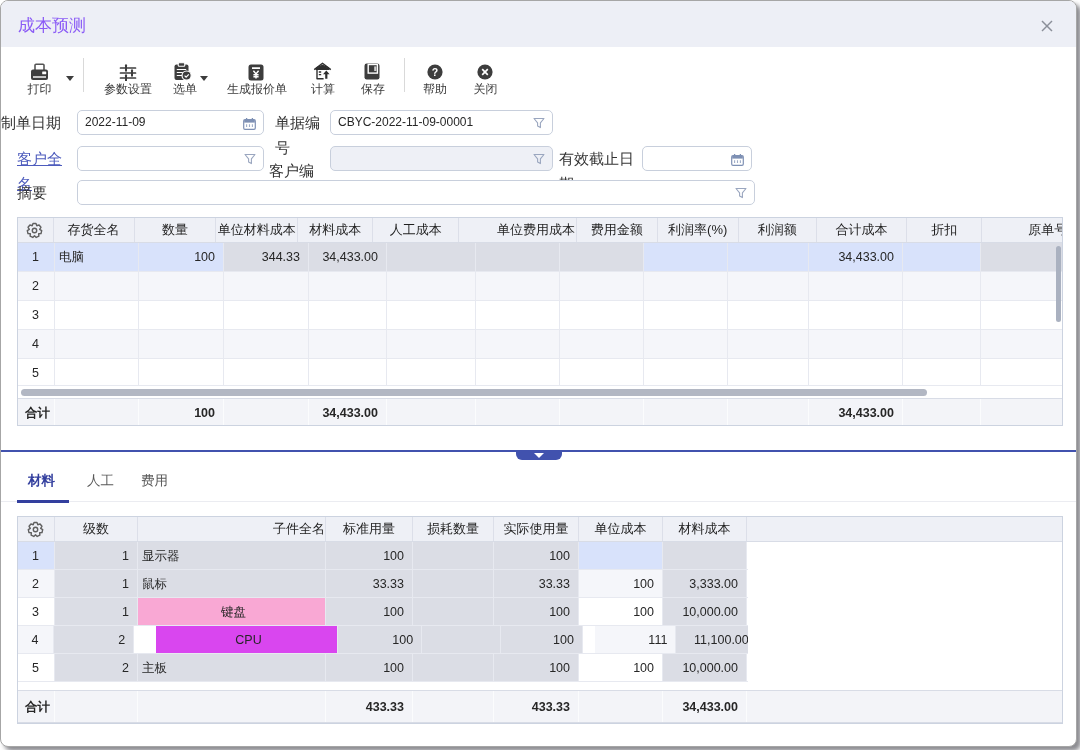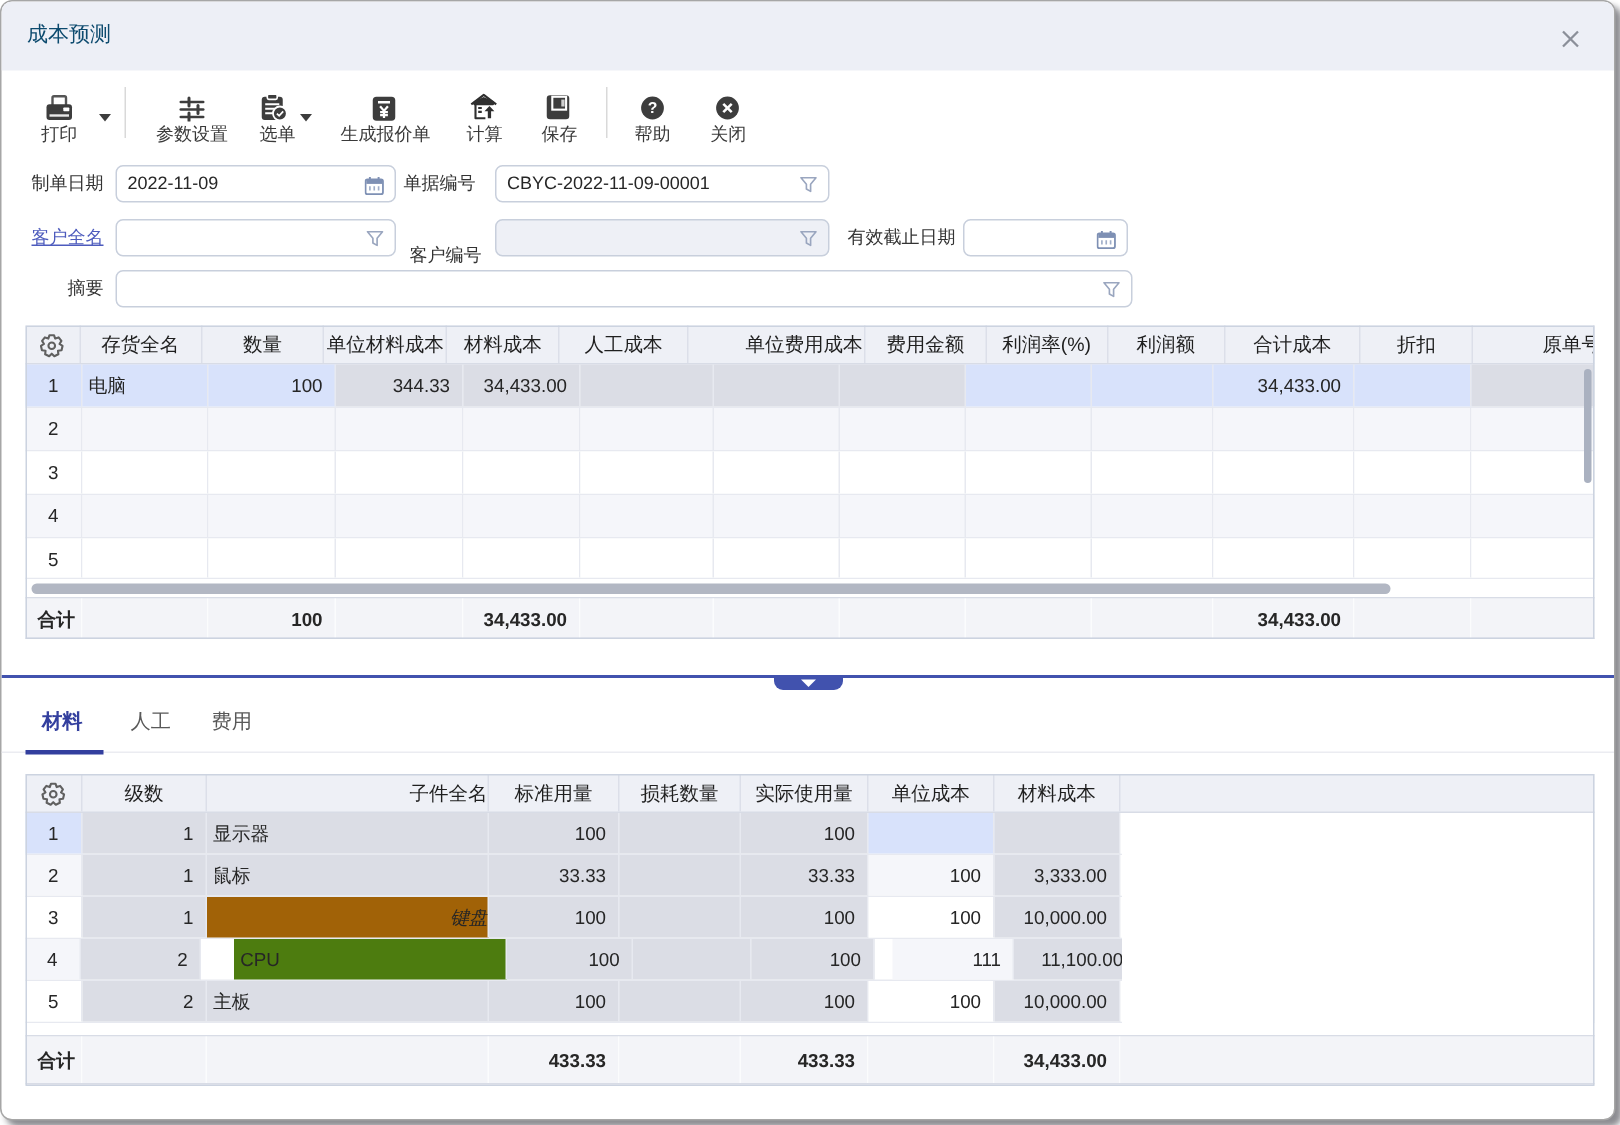--- a/index.html
+++ b/index.html
@@ -1,31 +1,31 @@
 <!DOCTYPE html>
 <html><head><meta charset="utf-8">
 <style>
 *{margin:0;padding:0;box-sizing:border-box}
 html,body{width:1080px;height:750px;background:#fff;font-family:"Liberation Sans",sans-serif;overflow:hidden}
 .dlg{position:absolute;left:0;top:0;width:1077px;height:747px;background:#fff;border:1px solid #a6a6a6;border-radius:8px;box-shadow:4px 4px 4px rgba(120,120,126,.85);overflow:hidden}
 .abs{position:absolute}
 .tlabel{position:absolute;font-size:12px;color:#3a3a3a;text-align:center}
-.flabel{position:absolute;font-size:12px;color:#333;height:25px;line-height:25px;text-align:right}
+.flabel{position:absolute;font-size:15px;color:#333;height:25px;line-height:25px;}
 .inp{position:absolute;height:25px;border:1px solid #c8cfdc;border-radius:5px;background:#fff;font-size:12px;color:#262626;line-height:23px;padding-left:7px}
 .ficon{position:absolute;right:7px;top:7px;line-height:0}
 .row{display:flex;width:1046px;border-bottom:1px solid #e7e9f0}
 .c{height:100%;font-size:12.5px;color:#262626;line-height:29px;border-right:1px solid #e7e9f0;overflow:hidden;white-space:nowrap}
 .hrow .c{font-size:13px;line-height:26px;color:#1f1f1f;border-right:1px solid #dcdfe9}
 .b33 .c{line-height:32px}
 .sep{position:absolute;top:57px;width:1px;height:34px;background:#d9d9d9}
 </style></head><body>
 <div class="dlg">
 
 <div class="abs" style="left:0;top:0;right:0;height:46px;background:#edeff6"></div>
-<div class="abs" style="left:17px;top:13px;font-size:14px;color:#0c4a6e">成本预测</div>
+<div class="abs" style="left:17px;top:13px;font-size:17px;color:#8b5cf6">成本预测</div>
 <svg class="abs" style="left:1039px;top:18px" width="14" height="14" viewBox="0 0 14 14">
       <g stroke="#8b8f99" stroke-width="1.5">
         <line x1="2" y1="2" x2="12" y2="12"></line>
         <line x1="12" y1="2" x2="2" y2="12"></line>
       </g>
     </svg>
 <svg class="abs" style="left:29px;top:62px" width="19" height="18" viewBox="0 0 19 18">
       <rect x="5" y="1.2" width="9" height="7" rx="1" fill="none" stroke="#555" stroke-width="1.6"></rect>
       <rect x="1" y="6.5" width="17" height="10.5" rx="2" fill="#3d3d3d"></rect>
       <rect x="12.2" y="8.6" width="4" height="2.6" rx="0.5" fill="#fff"></rect>
@@ -97,21 +97,21 @@
           <rect x="0.7" y="1.6" width="11.6" height="9.8" rx="1.3" fill="none" stroke="#7e90b4" stroke-width="1.2"></rect>
           <rect x="1.2" y="2" width="10.6" height="2.6" fill="#7e90b4"></rect>
           <line x1="3.6" y1="0" x2="3.6" y2="2.2" stroke="#7e90b4" stroke-width="1.3"></line>
           <line x1="9.4" y1="0" x2="9.4" y2="2.2" stroke="#7e90b4" stroke-width="1.3"></line>
           <g stroke="#9fadc8" stroke-width="1.1">
             <line x1="3.6" y1="6.2" x2="3.6" y2="9"></line>
             <line x1="6.5" y1="6.2" x2="6.5" y2="9"></line>
             <line x1="9.4" y1="6.2" x2="9.4" y2="9"></line>
           </g>
         </svg></span></div>
-<div class="flabel" style="left:264px;top:109px;width:52px">单据编号</div>
+<div class="flabel" style="left:274px;top:109px;width:52px">单据编号</div>
 <div class="inp" style="left:329px;top:109px;width:223px">CBYC-2022-11-09-00001<span class="ficon" style="top:6px"><svg width="12" height="12" viewBox="0 0 12 12">
           <path d="M1 1.5 H11 L7.4 5.8 V10.6 L4.6 9 V5.8 Z" fill="none" stroke="#9aa6bf" stroke-width="1.1" stroke-linejoin="round"></path>
         </svg></span></div>
 <div class="flabel" style="left:16px;top:145px;width:52px;color:#4d5bbd;text-decoration:underline">客户全名</div>
 <div class="inp" style="left:76px;top:145px;width:187px">
       <span class="ficon" style="top:6px"><svg width="12" height="12" viewBox="0 0 12 12">
           <path d="M1 1.5 H11 L7.4 5.8 V10.6 L4.6 9 V5.8 Z" fill="none" stroke="#9aa6bf" stroke-width="1.1" stroke-linejoin="round"></path>
         </svg></span>
     </div>
 <div class="flabel" style="left:268px;top:157px;width:52px">客户编号</div>
@@ -296,32 +296,32 @@
         <div class="c" style="width:87px;background:#dbdde5;text-align:right;padding-right:8px;">33.33</div>
         <div class="c" style="width:81px;background:#dbdde5;text-align:right;padding-right:8px;"></div>
         <div class="c" style="width:85px;background:#dbdde5;text-align:right;padding-right:8px;">33.33</div>
         <div class="c" style="width:84px;background:#f5f6fa;text-align:right;padding-right:8px;">100</div>
         <div class="c" style="width:84px;background:#dbdde5;text-align:right;padding-right:8px;">3,333.00</div>
         <div class="c" style="width:316px;background:#fff;text-align:left;padding-left:4px;"></div>
       </div>
 <div class="row" style="height:28px">
         <div class="c" style="width:38px;background:#fff;text-align:center;">3</div>
         <div class="c" style="width:83px;background:#dbdde5;text-align:right;padding-right:8px;">1</div>
-        <div class="c" style="width:188px;background:#a16207;text-align:right;padding-left:4px;font-style:italic;">键盘</div>
+        <div class="c" style="width:188px;background:#f9a8d4;text-align:center;padding-left:4px;">键盘</div>
         <div class="c" style="width:87px;background:#dbdde5;text-align:right;padding-right:8px;">100</div>
         <div class="c" style="width:81px;background:#dbdde5;text-align:right;padding-right:8px;"></div>
         <div class="c" style="width:85px;background:#dbdde5;text-align:right;padding-right:8px;">100</div>
         <div class="c" style="width:84px;background:#fff;text-align:right;padding-right:8px;">100</div>
         <div class="c" style="width:84px;background:#dbdde5;text-align:right;padding-right:8px;">10,000.00</div>
         <div class="c" style="width:316px;background:#fff;text-align:left;padding-left:4px;"></div>
       </div>
 <div class="row" style="height:28px">
         <div class="c" style="width:38px;background:#f5f6fa;text-align:center;">4</div>
         <div class="c" style="width:83px;background:#dbdde5;text-align:right;padding-right:8px;">2</div>
-        <div class="c" style="width:188px;background:#4d7c0f;text-align:left;padding-left:4px;margin-left:22px;">CPU</div>
+        <div class="c" style="width:188px;background:#d946ef;text-align:center;padding-left:4px;margin-left:22px;">CPU</div>
         <div class="c" style="width:87px;background:#dbdde5;text-align:right;padding-right:8px;">100</div>
         <div class="c" style="width:81px;background:#dbdde5;text-align:right;padding-right:8px;"></div>
         <div class="c" style="width:85px;background:#dbdde5;text-align:right;padding-right:8px;">100</div>
         <div class="c" style="width:84px;background:#f5f6fa;text-align:right;padding-right:8px;margin-left:12px;">111</div>
         <div class="c" style="width:84px;background:#dbdde5;text-align:right;padding-right:8px;">11,100.00</div>
         <div class="c" style="width:316px;background:#fff;text-align:left;padding-left:4px;"></div>
       </div>
 <div class="row" style="height:28px">
         <div class="c" style="width:38px;background:#fff;text-align:center;">5</div>
         <div class="c" style="width:83px;background:#dbdde5;text-align:right;padding-right:8px;">2</div>

